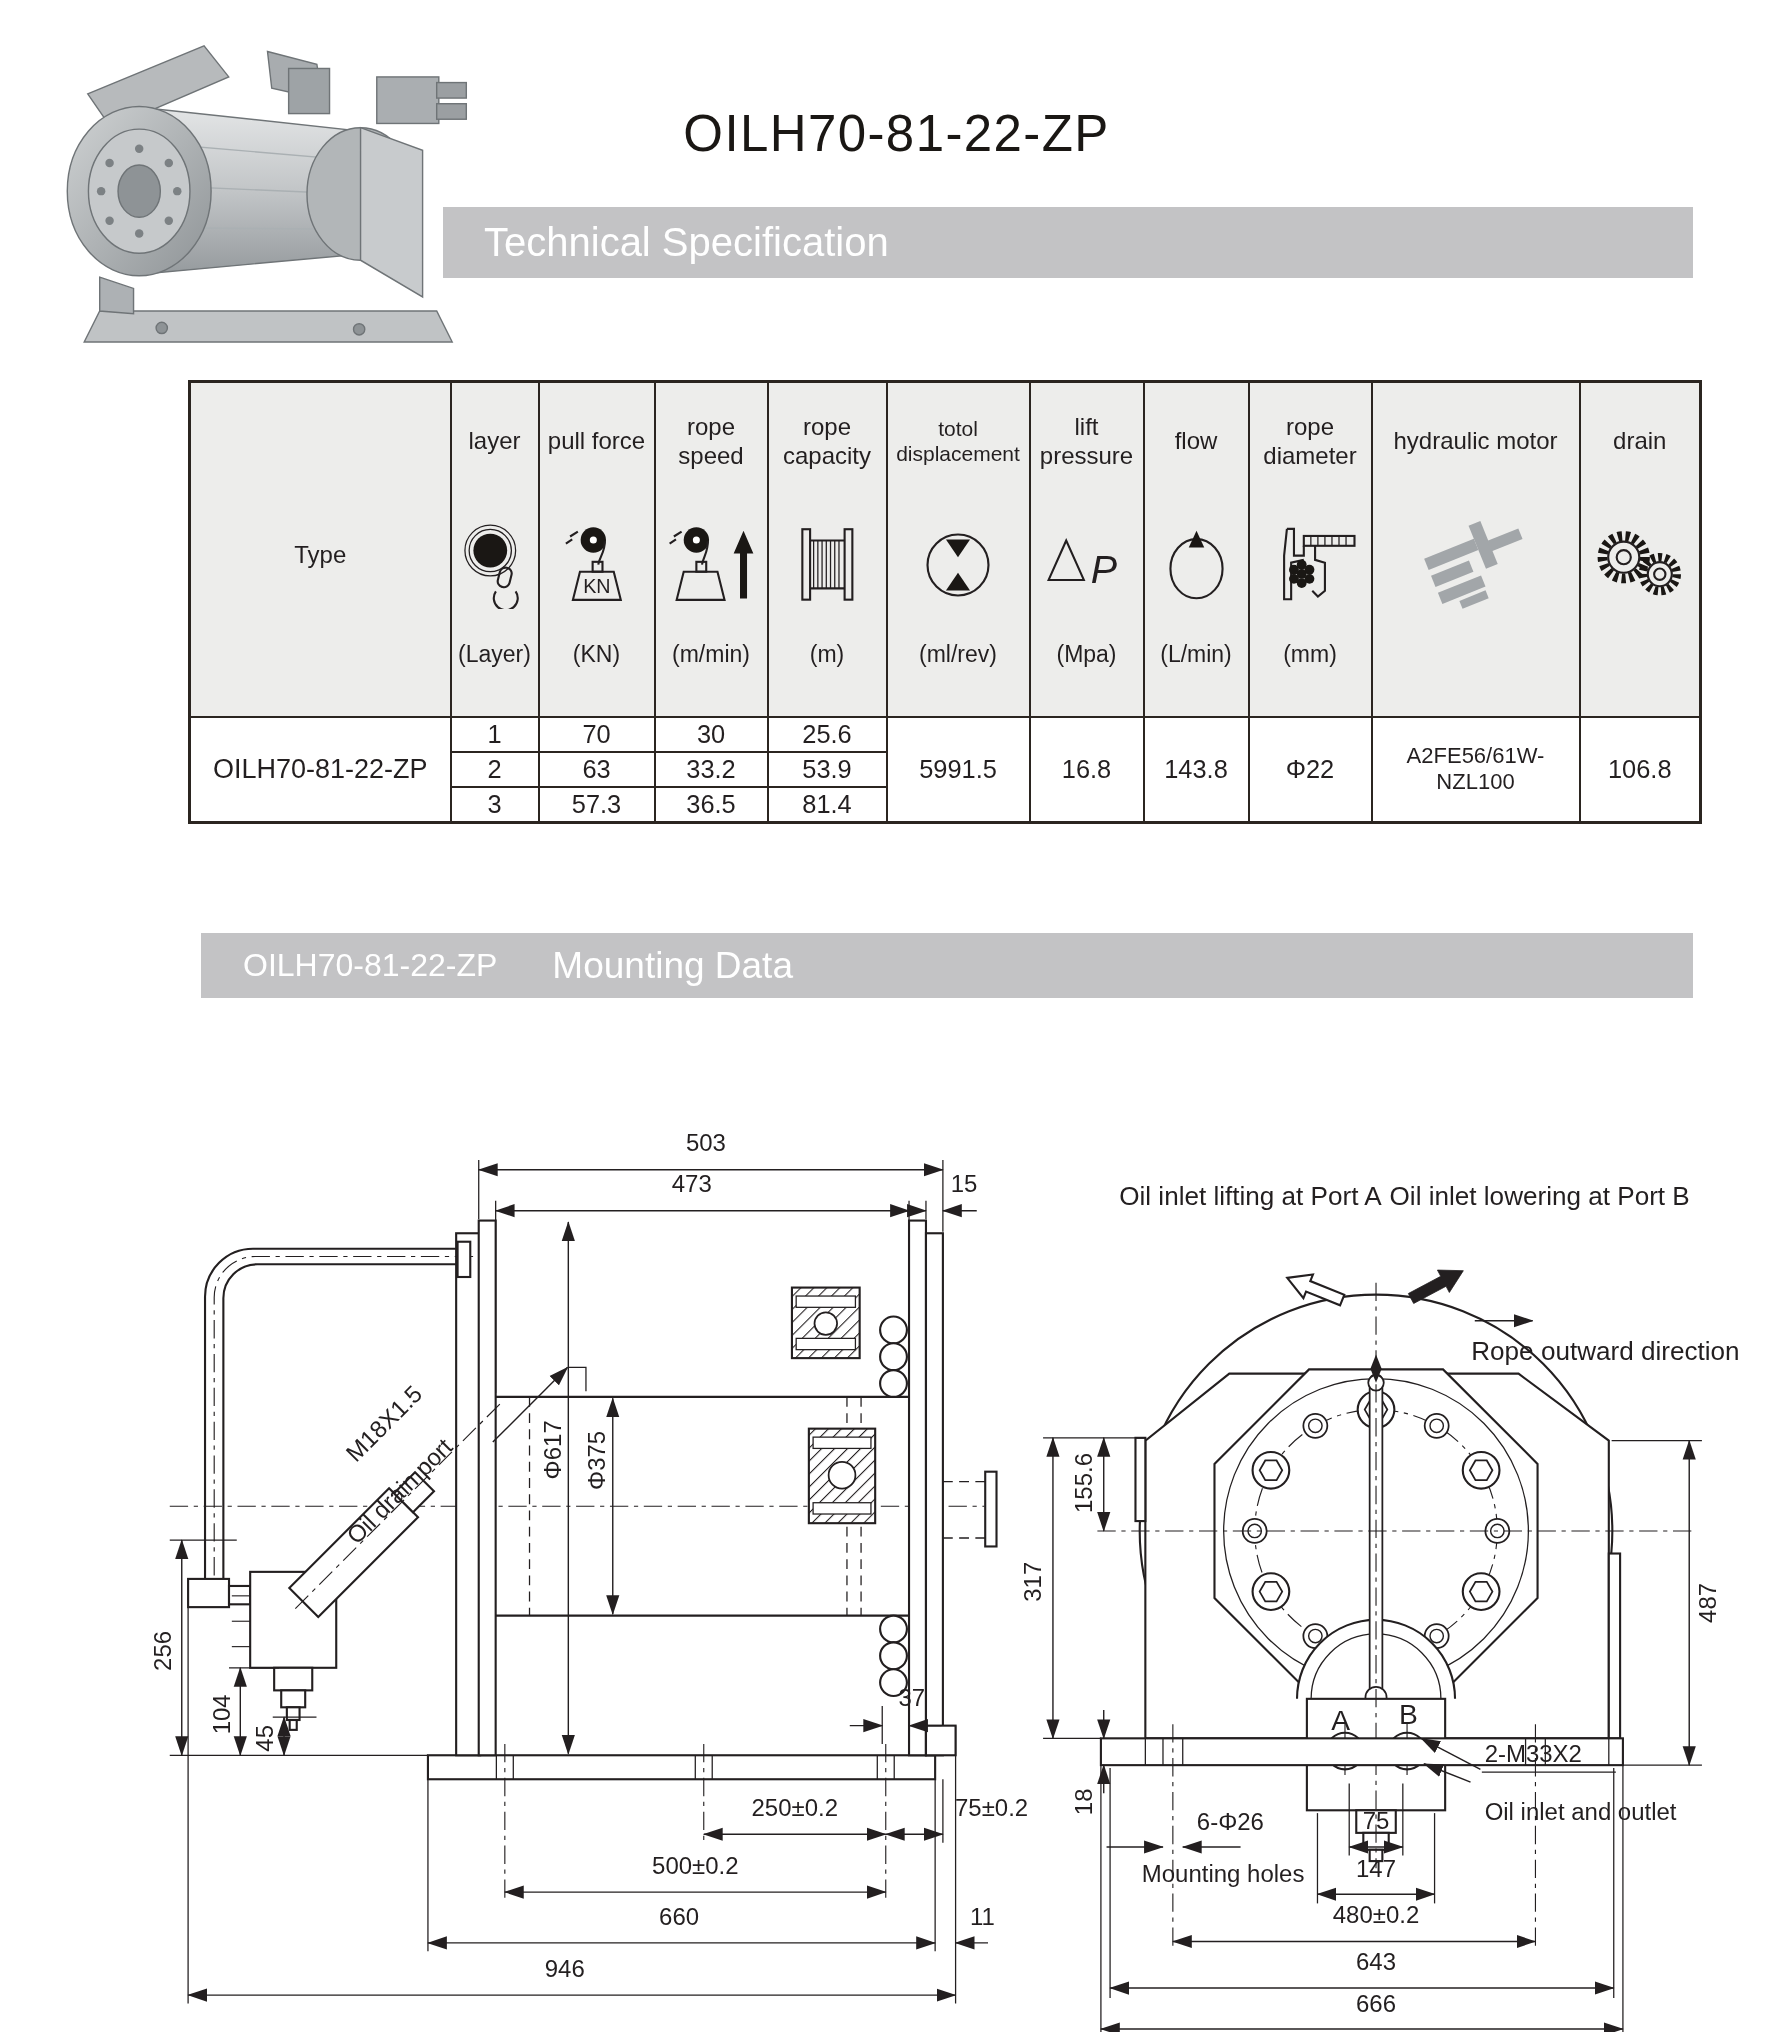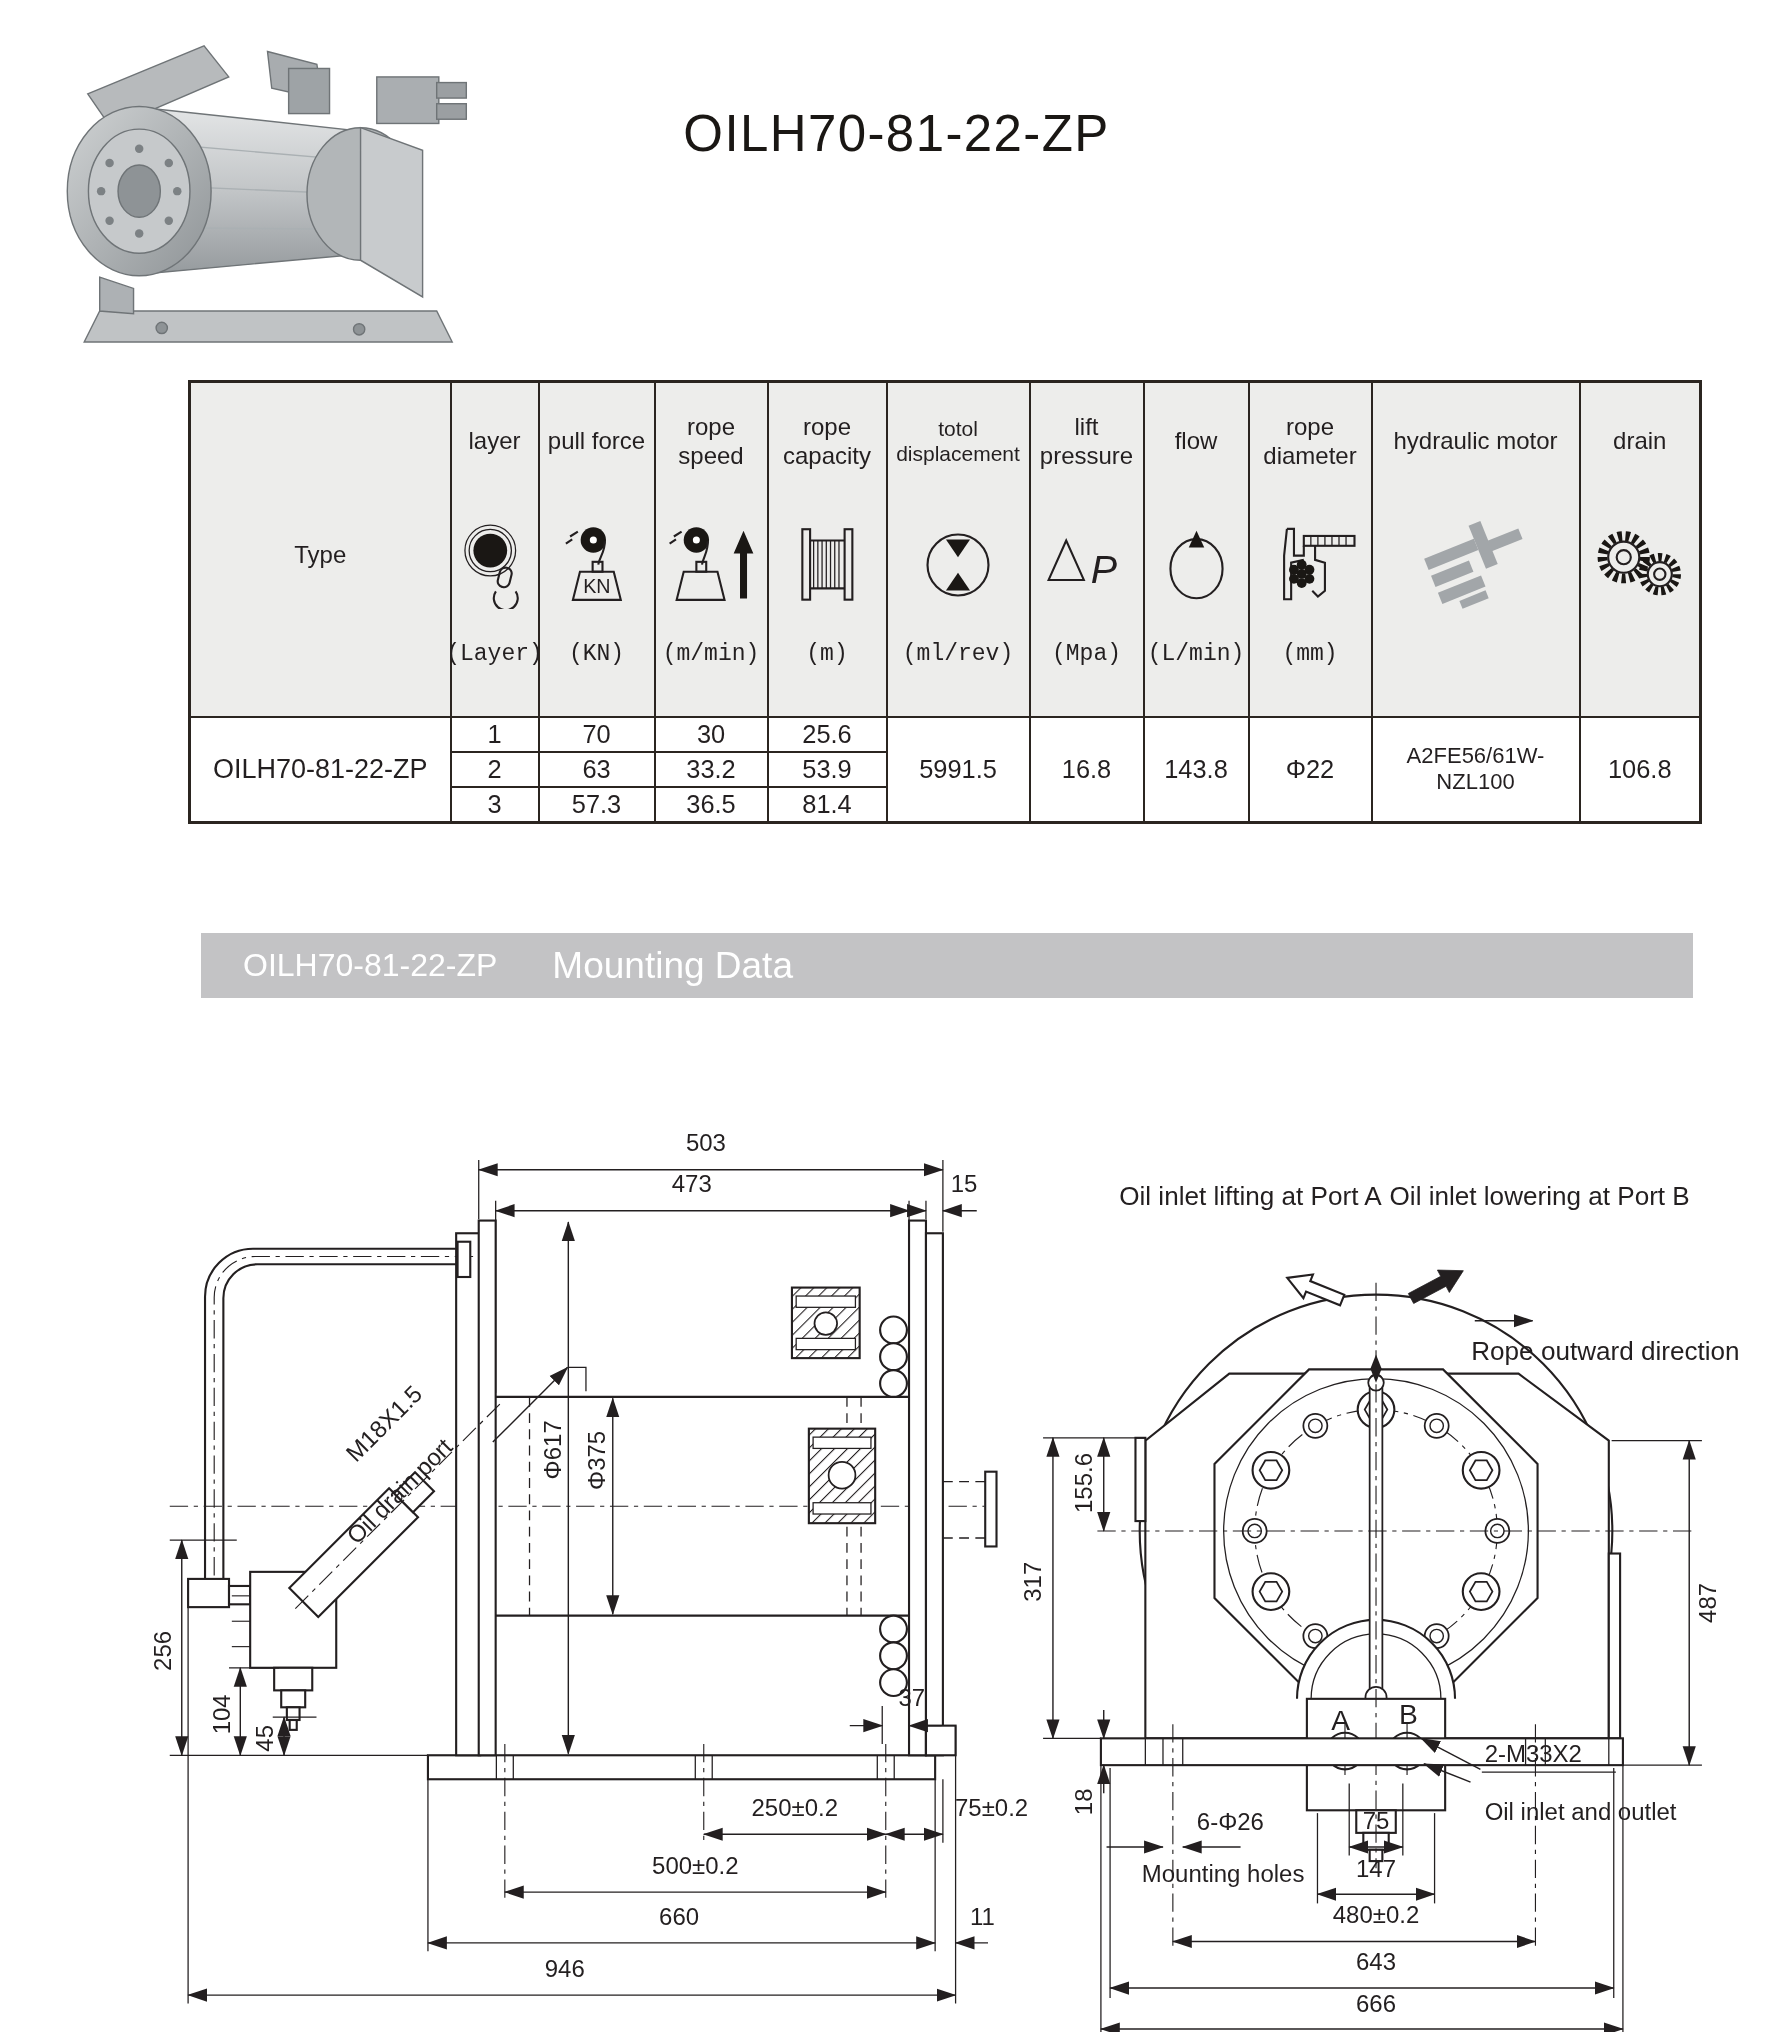--- a/index.html
+++ b/index.html
@@ -16,21 +16,21 @@
   #banner-mount .mlabel { font-size:37px; }
 
   #spec-table { left:188px; top:380px; }
   table { border-collapse:collapse; table-layout:fixed; width:1512px; background:#fff; border:3.5px solid #2b2520; }
   td { border:2.1px solid #2b2520; text-align:center; vertical-align:middle; font-size:25.4px; }
   tr.hdr td { background:#ededeb; padding:0; }
   .hcell { display:flex; flex-direction:column; height:333px; }
   .hlabel { min-height:106px; display:flex; align-items:center; justify-content:center; text-align:center; font-size:24px; line-height:1.18; padding:11.3px 2.8px 0 2.8px; }
   .hlabel.tight { font-size:21px; }
   .hicon { flex:1; display:flex; align-items:center; justify-content:center;text-decoration:underline; }
-  .hunit { height:75px; display:flex; align-items:flex-start; justify-content:center; font-size:23px;font-family:Liberation Mono, monospace; }
+  .hunit { height:75px; display:flex; align-items:flex-start; justify-content:center; font-size:23px; }
   .typecell { font-size:27px; }
   .motor { font-size:22px; }
   tr.datarow { height:35px; }
 
   svg text { font-family:"Liberation Sans",sans-serif; fill:#231f20; }
   .ol   { stroke:#231f20; stroke-width:3;   fill:none; }
   .olw  { stroke:#231f20; stroke-width:3;   fill:#ffffff; }
   .thin { stroke:#231f20; stroke-width:1.8; fill:none; }
   .dim  { stroke:#231f20; stroke-width:2;   fill:none; }
   .cl   { stroke:#231f20; stroke-width:1.6; fill:none; stroke-dasharray:26 8 6 8; }
@@ -84,20 +84,23 @@
       <rect x="540" y="134" width="42" height="22" fill="#9b9fa2"></rect>
       <polygon points="62,428 540,428 562,472 40,472" fill="#c0c3c5"></polygon>
       <polygon points="62,380 110,396 110,432 62,428" fill="#adb1b4"></polygon>
       <circle cx="150" cy="452" r="8" fill="#8e9396"></circle>
       <circle cx="430" cy="454" r="8" fill="#8e9396"></circle>
     </g>
   </svg>
 
   <div class="abs" id="page-title">OILH70-81-22-ZP</div>
 
+  <div class="abs banner" id="banner-tech">
+    <span>Technical Specification</span>
+  </div>
 
   <div class="abs" id="spec-table">
     <table>
       <colgroup>
         <col style="width:261px">
           <col style="width:88px">
           <col style="width:116px">
           <col style="width:113px">
         <col style="width:119px">
           <col style="width:143px">

